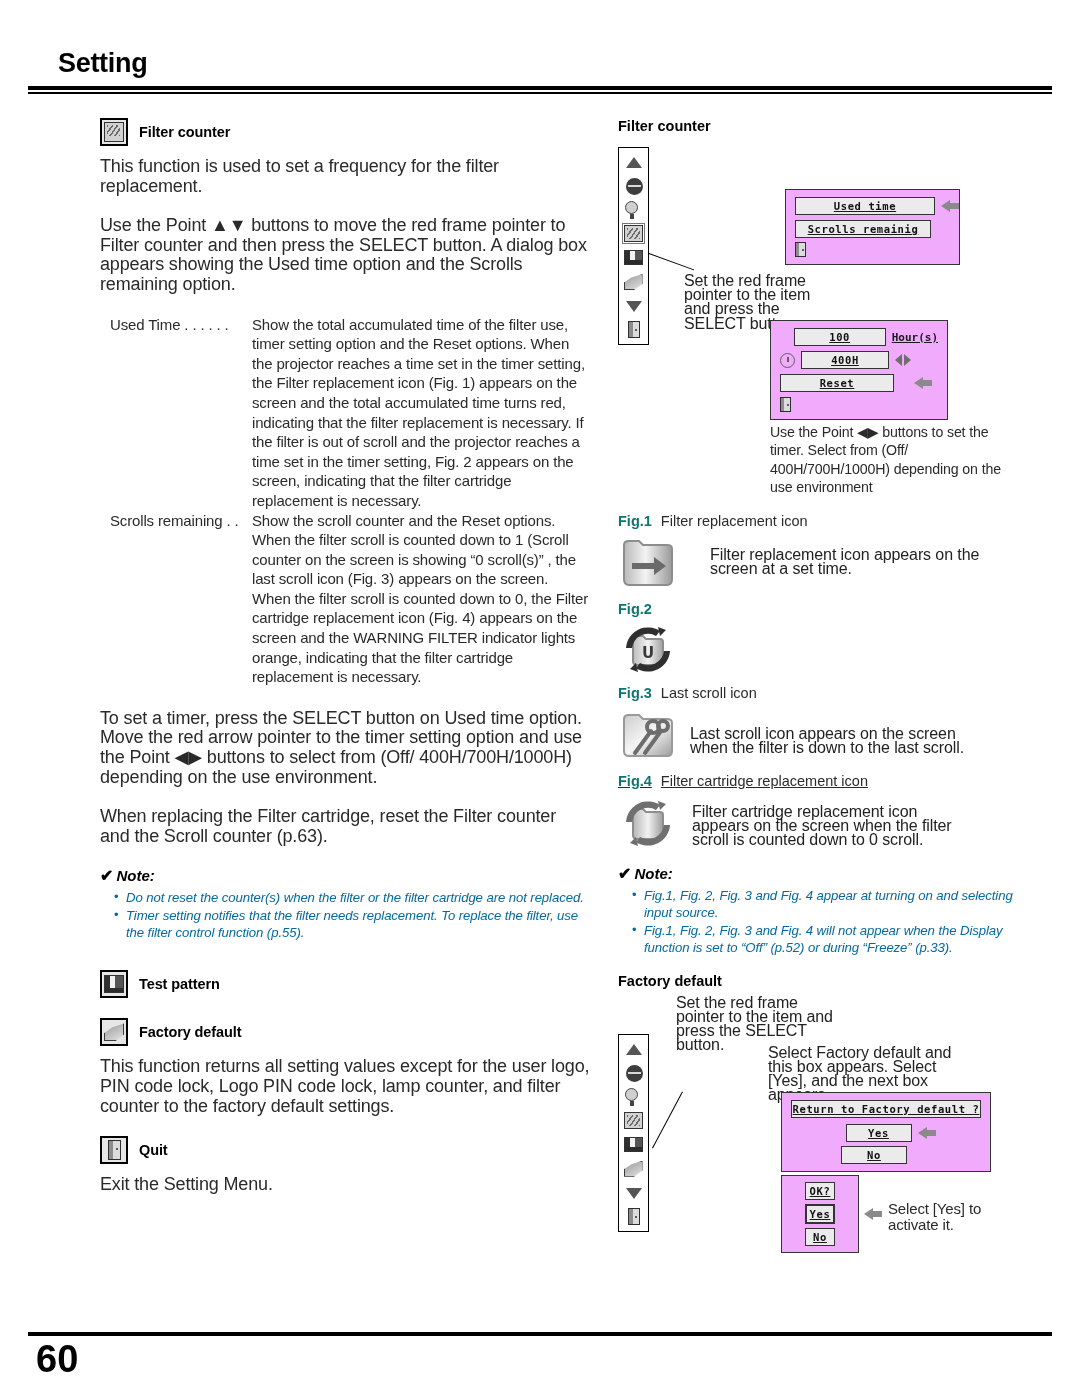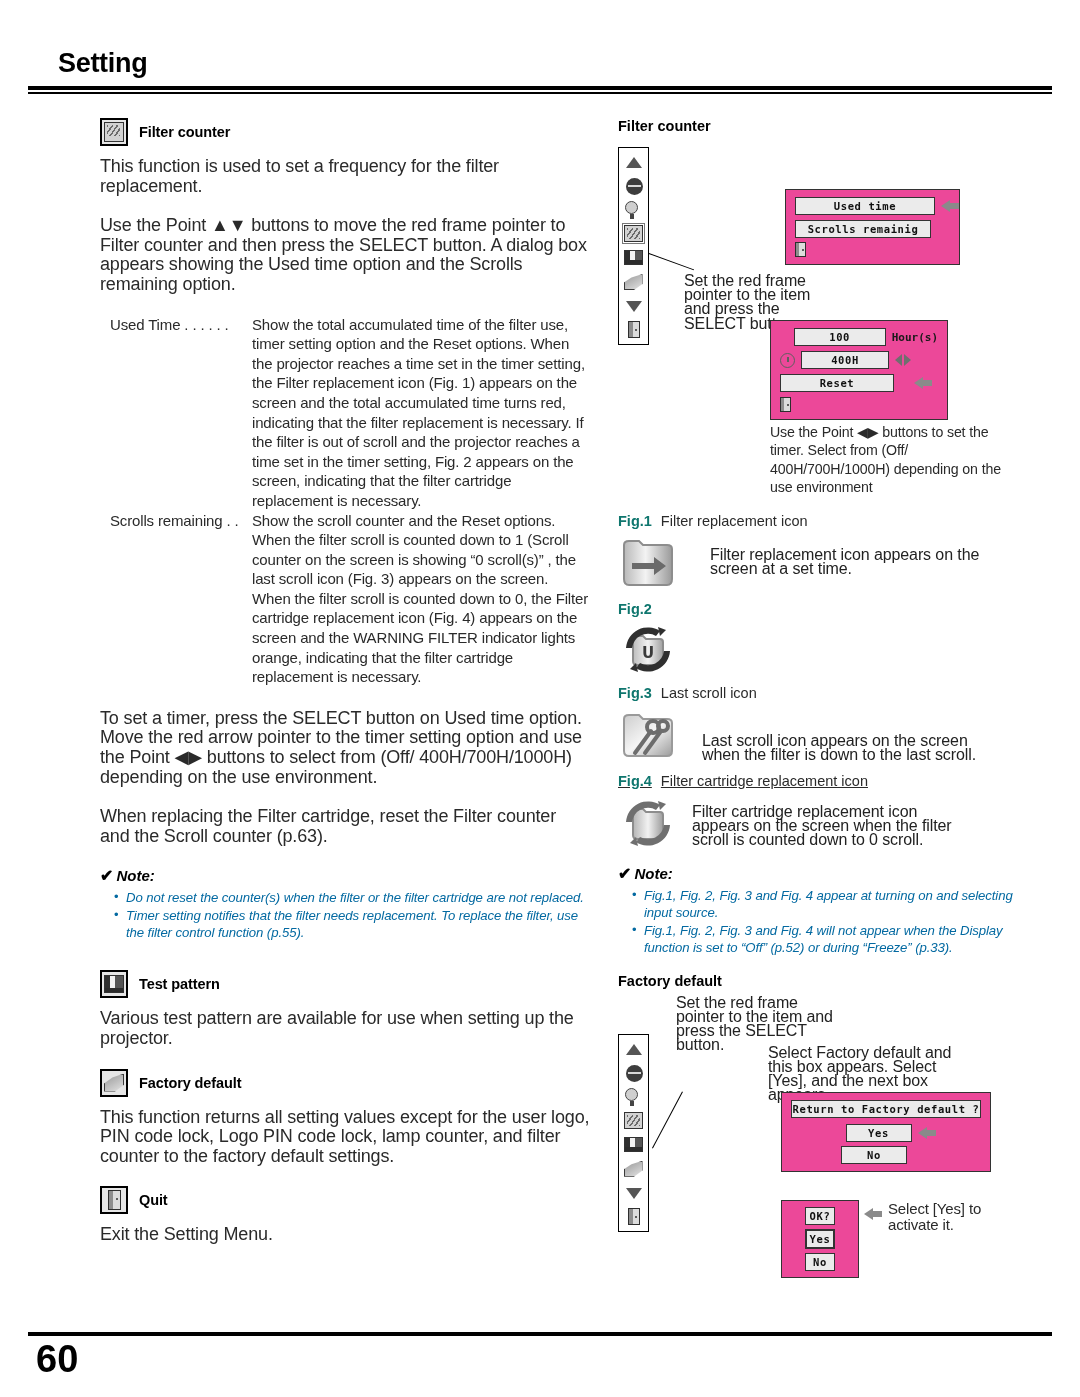--- a/index.html
+++ b/index.html
@@ -118,21 +118,21 @@
   }
   .ic-quit {
     position:absolute;left:6px;top:1px;width:12px;height:17px;
     background:linear-gradient(90deg,#8d8d8d 0 35%,#dcdcdc 35% 100%);border:1.5px solid #2e2e2e;
   }
   .ic-quit:after{content:"";position:absolute;right:2px;top:7px;width:2px;height:2px;background:#333;border-radius:50%;}
   .si.selected .ic-filter, .si.selected .ic-factory { outline:1.6px solid #777; outline-offset:1px; }
 
   
   .osd-box {
-    border:1.6px solid #333; background:#ec4899; padding:7px 9px 7px 9px;
+    border:1.6px solid #333; background:#f0abfc; padding:7px 9px 7px 9px;text-decoration:underline;
   }
   .osd-field {
     border:1.5px solid #333; background:#ebebeb; text-align:center;
     font-family:"DejaVu Sans Mono", monospace; font-size:10.5px; font-weight:bold;
     color:#111; padding:2px 0; letter-spacing:0.6px;
   }
   .osd-row { display:flex; align-items:center; gap:6px; }
   .arrow-left {
     width:0;height:0;border-top:6px solid transparent;border-bottom:6px solid transparent;
     border-right:9px solid #8a8a8a; position:relative;
@@ -212,21 +212,20 @@
       <li>Timer setting notifies that the filter needs replacement. To replace the filter, use the filter control function (p.55).</li>
     </ul>
   </div>
 
   <div class="sec-head" style="margin-top:29px;">
     <div class="menu-icon-box">
       <div class="ic-testpat" style="left:2px;top:3px;width:20px;height:18px;"></div>
     </div>
     <div class="sec-head-label">Test pattern</div>
   </div>
-  <p class="body-p">Various test pattern are available for use when setting up the projector.</p>
 
   <div class="sec-head" style="margin-top:20px;">
     <div class="menu-icon-box">
       <div class="ic-factory" style="left:2px;top:3px;width:20px;height:18px;"></div>
     </div>
     <div class="sec-head-label">Factory default</div>
   </div>
   <p class="body-p">This function returns all setting values except for the user logo, PIN code lock, Logo PIN code lock, lamp counter, and filter counter to the factory default settings.</p>
 
   <div class="sec-head" style="margin-top:20px;">
@@ -345,21 +344,21 @@
         <path d="M40 6 l8 3 -6 6 z" fill="#2f2f2f"></path>
         <path d="M52 30 a22 22 0 0 1 -34 17 l4 -5 a16 16 0 0 0 24 -12 z" fill="#2f2f2f"></path>
         <path d="M20 51 l-8 -3 6 -6 z" fill="#2f2f2f"></path>
       </svg>
     </div>
   </div>
 
   <p class="fig-label" style="margin-top:8px;">
     <b>Fig.3</b><span>Last scroll icon</span>
   </p>
-  <div style="display:flex;gap:24px;align-items:flex-end;margin-top:6px;">
+  <div style="display:flex;gap:12px;align-items:center;margin-top:6px;">
     <div class="bigicon">
       <svg viewBox="0 0 60 56" width="60" height="56">
         <defs>
           <linearGradient id="g3" x1="0" y1="0" x2="1" y2="1">
             <stop offset="0" stop-color="#cdcdcd"></stop>
               <stop offset="0.5" stop-color="#f5f5f5"></stop>
               <stop offset="1" stop-color="#9c9c9c"></stop>
           </linearGradient>
         </defs>
         <path d="M6 12 q0 -4 5 -4 h10 l4 4 h24 q5 0 5 4 v28 q0 5 -5 5 h-38 q-5 0 -5 -5 z" fill="url(#g3)" stroke="#9a9a9a" stroke-width="2"></path>
@@ -448,21 +447,21 @@
       <div class="osd-field" style="margin-bottom:6px;">Return to Factory default ?</div>
       <div class="osd-row" style="justify-content:center;margin-bottom:4px;">
         <div class="osd-field" style="width:66px;">Yes</div>
         <div class="arrow-left"></div>
       </div>
       <div class="osd-row" style="justify-content:center;padding-right:24px;">
         <div class="osd-field" style="width:66px;">No</div>
       </div>
     </div>
 
-    <div class="osd-box" style="position:absolute;left:163px;top:204px;width:78px;padding:6px 23px;">
+    <div class="osd-box" style="position:absolute;left:163px;top:179px;width:78px;padding:6px 23px;">
       <div class="osd-field" style="margin-bottom:4px;">OK?</div>
       <div class="osd-field" style="margin-bottom:4px;border-width:2px;">Yes</div>
       <div class="osd-field">No</div>
     </div>
     <div class="arrow-left" style="position:absolute;left:246px;top:212px;"></div>
     <div class="rc-text" style="position:absolute;left:270px;top:205px;width:120px;font-size:15px;line-height:16px;">Select [Yes] to activate it.</div>
   </div>
 </div>
 
 <div id="footer-rule"></div>

